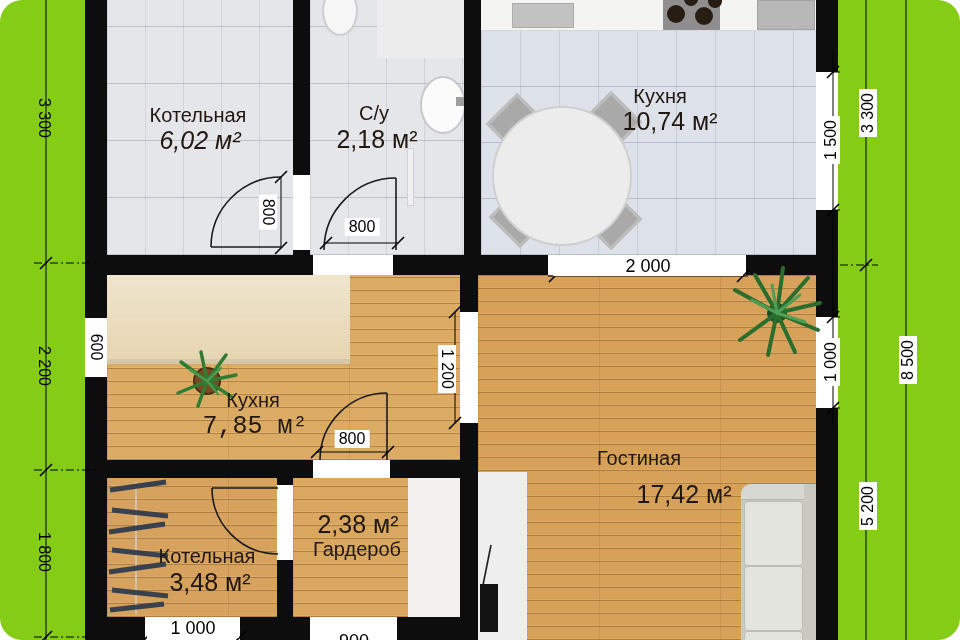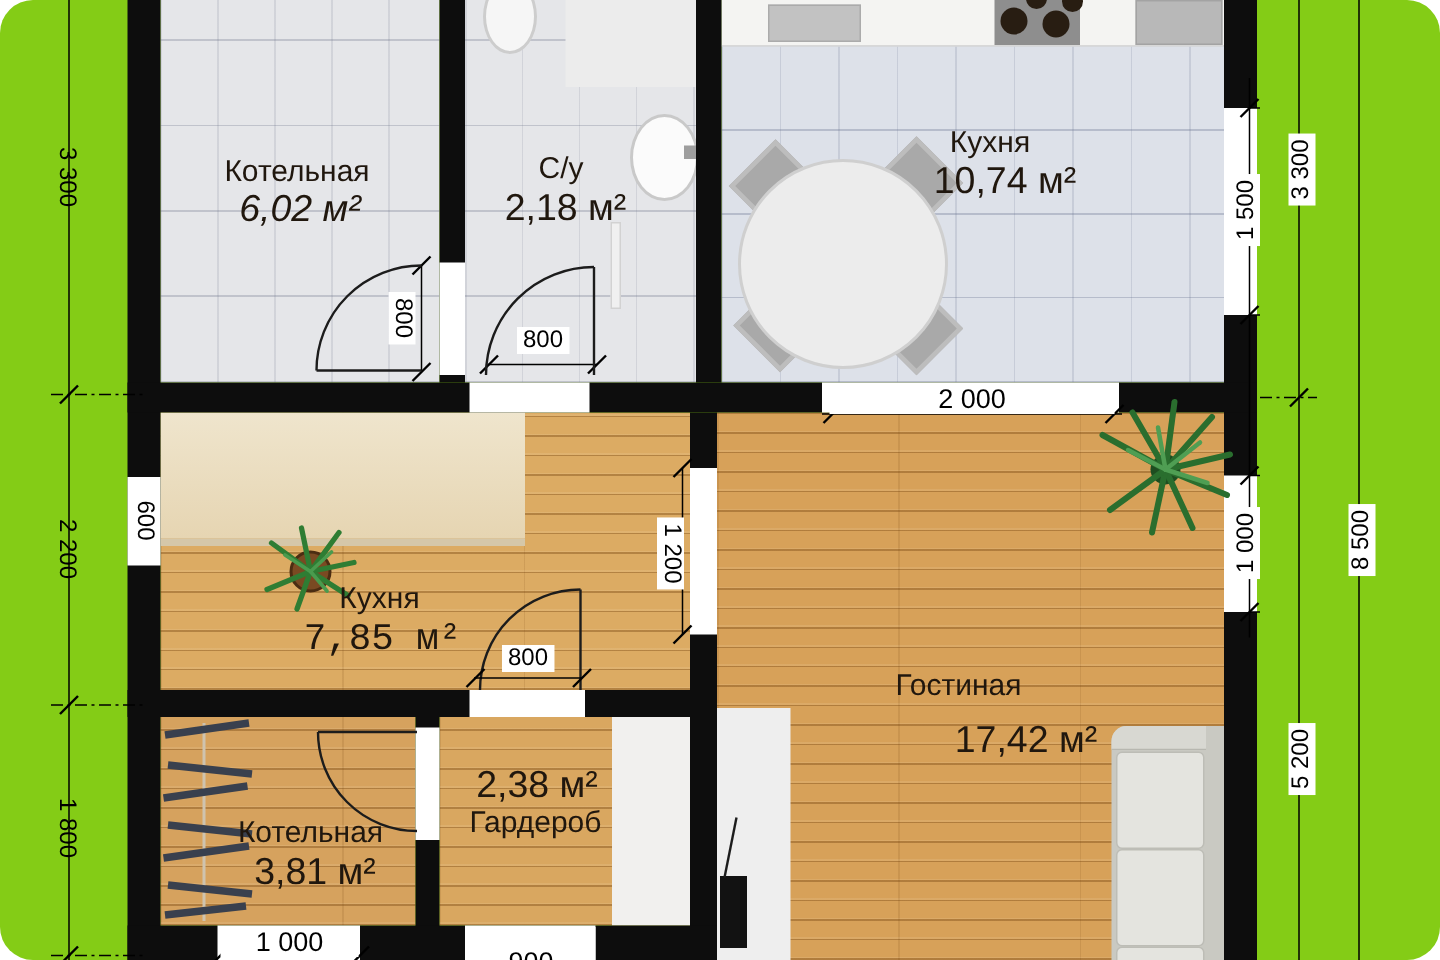--- a/index.html
+++ b/index.html
@@ -220,21 +220,21 @@
   <div class="abs rarea" style="left:200px;top:140px;font-style:italic;">6,02 м²</div>
   <div class="abs rname" style="left:374px;top:113px;">С/у</div>
   <div class="abs rarea" style="left:377px;top:139px;">2,18 м²</div>
   <div class="abs rname" style="left:660px;top:96px;">Кухня</div>
   <div class="abs rarea" style="left:670px;top:121px;">10,74 м²</div>
   <div class="abs rname" style="left:253px;top:400px;">Кухня</div>
   <div class="abs rarea" style="left:255px;top:426px;font-family:Liberation Mono, monospace;">7,85 м²</div>
   <div class="abs rname" style="left:639px;top:458px;">Гостиная</div>
   <div class="abs rarea" style="left:648px;top:494px;margin-left:36px;">17,42 м²</div>
   <div class="abs rname" style="left:207px;top:556px;">Котельная</div>
-  <div class="abs rarea" style="left:210px;top:582px;">3,81 м²</div>
+  <div class="abs rarea" style="left:210px;top:582px;">3,48 м²</div>
   <div class="abs rarea" style="left:358px;top:524px;">2,38 м²</div>
   <div class="abs rname" style="left:357px;top:549px;">Гардероб</div>
 
   <div class="abs dim rotl" style="left:44px;top:118px;">3 300</div>
   <div class="abs dim rotl" style="left:44px;top:366px;">2 200</div>
   <div class="abs dim rotl" style="left:44px;top:552px;">1 800</div>
   <div class="abs dim rotl bg" style="left:96px;top:347px;">600</div>
 
   <div class="abs dim rotr bg" style="left:831px;top:140px;">1 500</div>
   <div class="abs dim rotr bg" style="left:831px;top:362px;">1 000</div>

